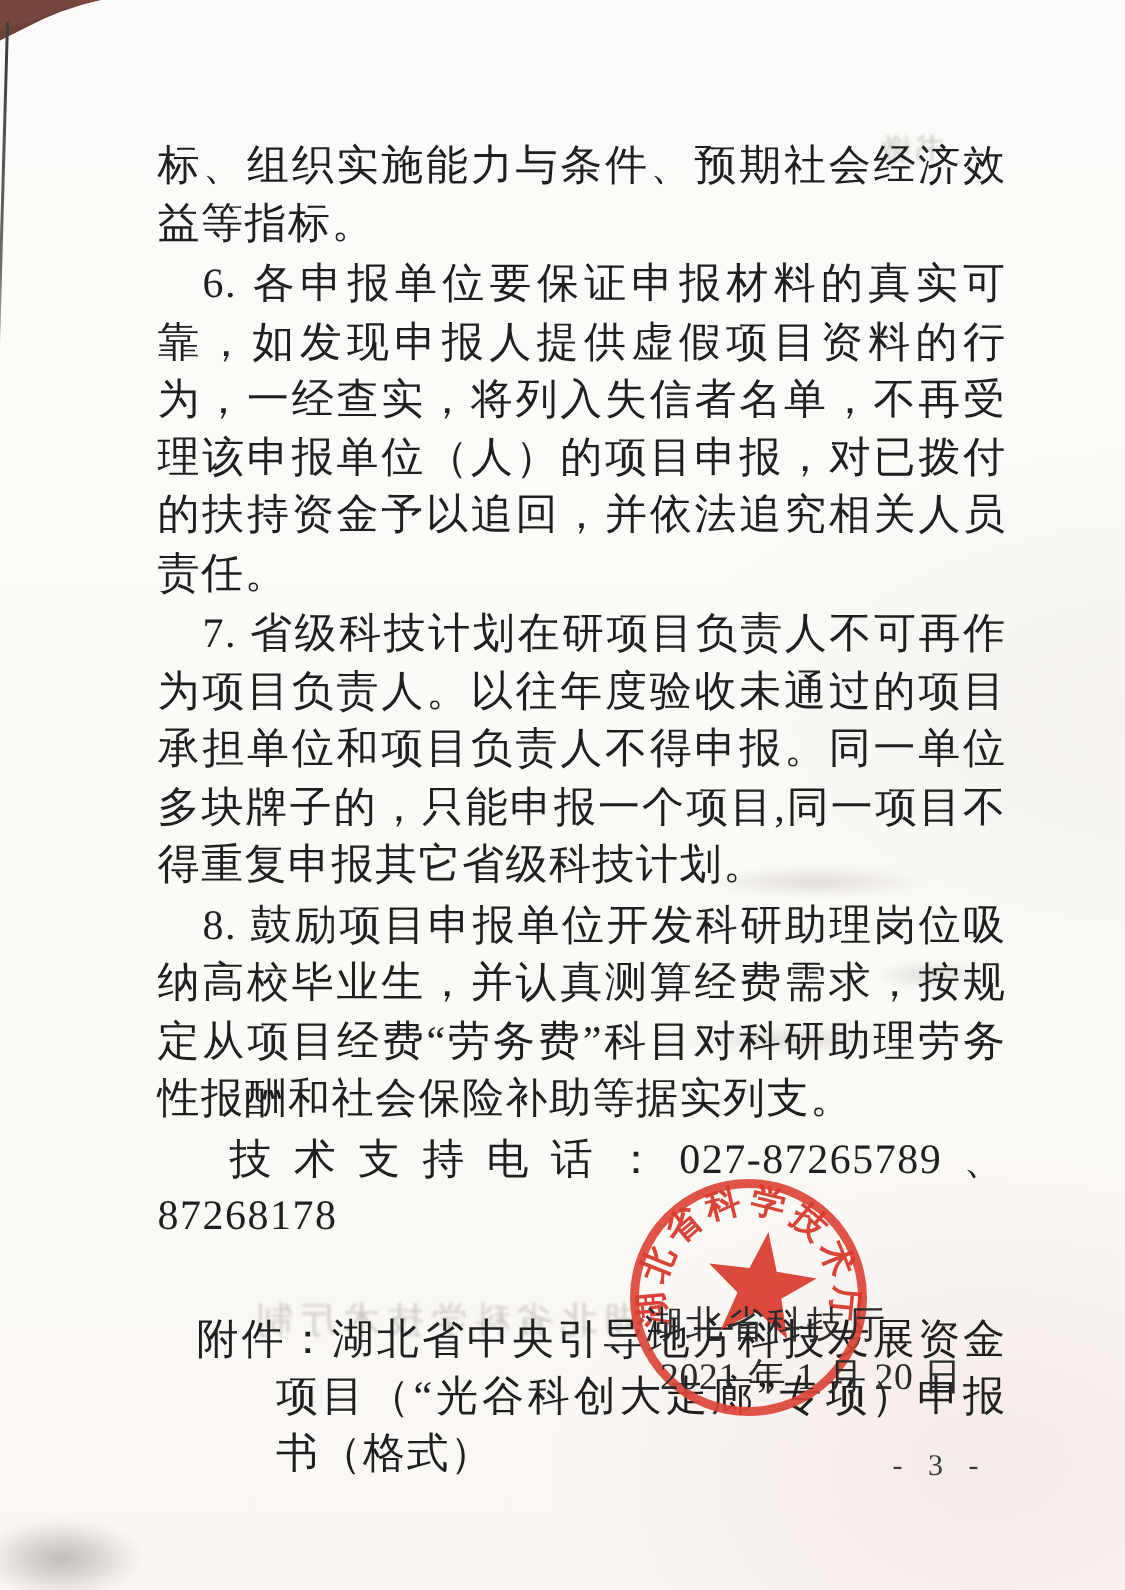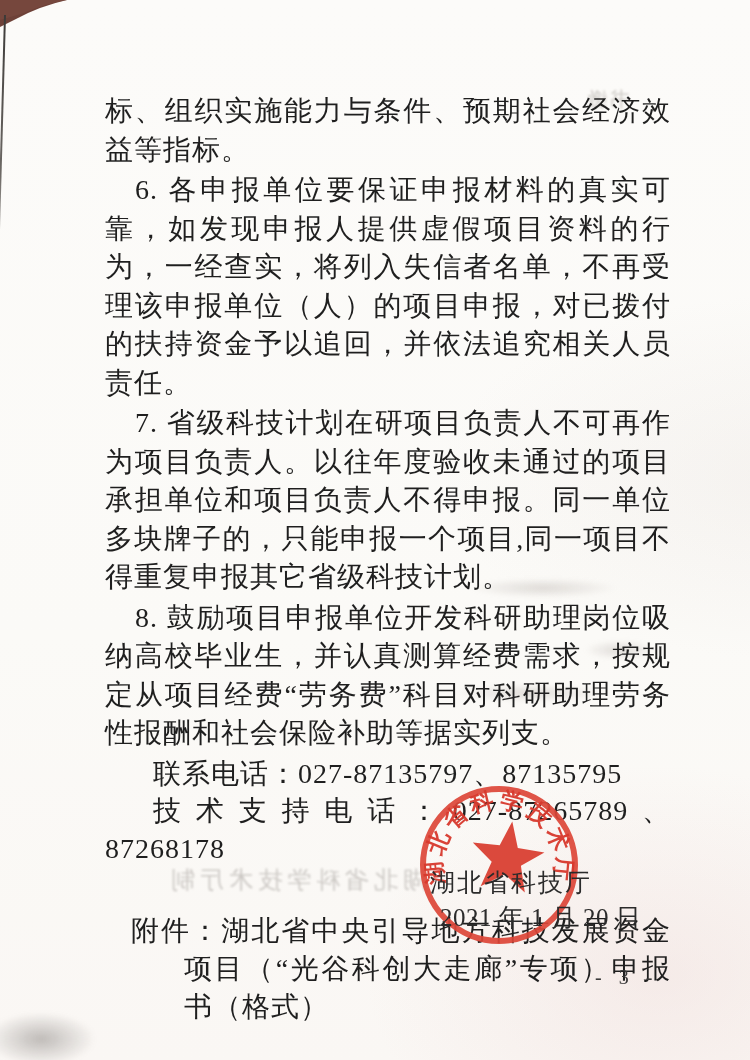--- a/index.html
+++ b/index.html
@@ -85,21 +85,20 @@
   <div class="smudge smudge-corner"></div>
   <div class="ghost-mirror">湖北省科学技术厅制</div>
 
   <div class="content">
     <p class="para">标、组织实施能力与条件、预期社会经济效益等指标。</p>
     <p class="para num">6. 各申报单位要保证申报材料的真实可靠，如发现申报人提供虚假项目资料的行为，一经查实，将列入失信者名单，不再受理该申报单位（人）的项目申报，对已拨付的扶持资金予以追回，并依法追究相关人员责任。</p>
     <p class="para num">7. 省级科技计划在研项目负责人不可再作为项目负责人。以往年度验收未通过的项目承担单位和项目负责人不得申报。同一单位多块牌子的，只能申报一个项目,同一项目不得重复申报其它省级科技计划。</p>
     <p class="para num">8. 鼓励项目申报单位开发科研助理岗位吸纳高校毕业生，并认真测算经费需求，按规定从项目经费“劳务费”科目对科研助理劳务性报酬和社会保险补助等据实列支。</p>
 
     <div class="contacts">
-      <div class="contact-line">联系电话：027-87135797、87135795</div>
       <div class="contact-line">技术支持电话：027-87265789、87268178</div>
     </div>
 
     <div class="attachment">附件：湖北省中央引导地方科技发展资金项目（“光谷科创大走廊”专项）申报书（格式）</div>
   </div>
 
   <div class="seal">
     <svg viewBox="0 0 166 166" aria-hidden="true">
       <circle cx="82" cy="82" r="76" fill="none" stroke="#dc4537" stroke-width="6" opacity="0.92"></circle>
       <polygon points="95.3,38.4 100.8,64.9 127.4,69.4 103.9,82.8 107.8,109.6 87.8,91.3 63.6,103.3 74.7,78.7 55.8,59.4 82.7,62.3" fill="#d8392d" opacity="0.92"></polygon>

